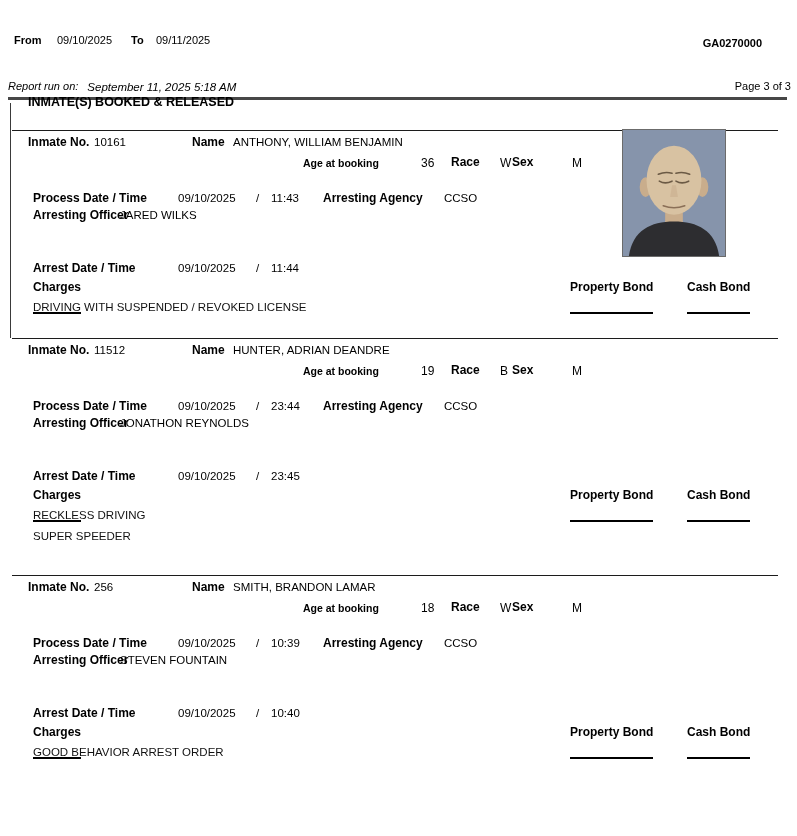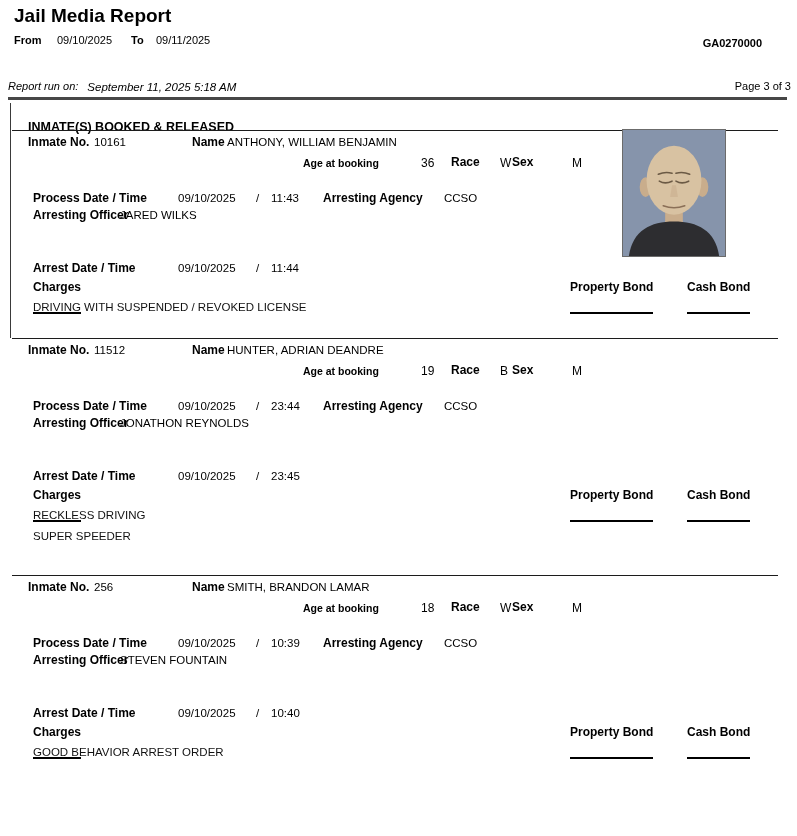--- a/index.html
+++ b/index.html
@@ -12,42 +12,42 @@
   .b{font-weight:bold;}
   .from-lbl{left:14px;top:34px;}
   .from-date{left:57px;top:34px;}
   .to-lbl{left:131px;top:34px;}
   .to-date{left:156px;top:34px;}
   .agency-code{right:35px;top:37px;font-weight:bold;}
   .run-on{left:8px;top:80px;font-style:italic;}
   .run-on .val{margin-left:9px;}
   .page-num{right:6px;top:80px;}
   .rule{position:absolute;left:8px;top:97px;width:779px;height:3px;background:#474747;}
-  .section-title{position:absolute;left:28px;top:120px;font-size:12.5px;font-weight:bold;white-space:nowrap;}
+  .section-title{position:absolute;left:28px;top:95px;font-size:12.5px;font-weight:bold;white-space:nowrap;}
   .left-border{position:absolute;left:10px;top:103px;width:1px;height:235px;background:#3a3a3a;}
   
   .records{position:absolute;left:10px;top:130px;width:780px;}
   .record{position:relative;}
   .rec-0{height:208px;}
   .rec-1{height:237px;}
   .rec-2{height:261px;}
   .record::before{content:"";position:absolute;top:0;left:2px;width:766px;height:1px;background:#1c1c1c;}
   .row{position:absolute;left:0;width:100%;height:16px;white-space:nowrap;}
   .row-identity{top:5px;}
   .row-demo{top:25px;padding-left:8px;}
   .row-process{top:61px;}
   .row-officer{top:78px;}
   .row-arrest{top:131px;}
   .row-chargehdr{top:150px;}
   .charges-list{position:absolute;left:23px;top:168px;}
   .lbl{position:absolute;top:0;font-size:12px;font-weight:bold;}
   .val{position:absolute;top:1px;font-size:11.5px;}
   .small-lbl{position:absolute;top:2px;font-size:10.5px;font-weight:bold;}
   .p-inmate-lbl{left:18px;} .p-inmate-val{left:84px;}
-  .p-name-lbl{left:182px;}  .p-name-val{left:217px;}
+  .p-name-lbl{left:182px;}  .p-name-val{left:223px;}
   .p-age-lbl{left:293px;}   .p-age-val{left:411px;font-size:12px;}
   .p-race-lbl{left:441px;}  .p-race-val{left:490px;font-size:12px;}
   .p-sex-lbl{left:502px;}   .p-sex-val{left:562px;font-size:12px;}
   .p-proc-lbl{left:23px;}   .p-date{left:168px;} .p-slash{left:246px;} .p-time{left:261px;}
   .p-agency-lbl{left:313px;}.p-agency-val{left:434px;}
   .p-officer-lbl{left:23px;}.p-officer-val{left:110px;}
   .p-charges-lbl{left:23px;}
   .p-prop{left:560px;} .p-cash{left:677px;}
   .underlined{border-bottom:2px solid #000;padding-bottom:18px;}
   .charge-line{font-size:11.5px;height:21px;line-height:19px;color:#111;}
@@ -60,21 +60,20 @@
   .ms-skin-dk{fill:var(--ms-skin-dk,#c9ad8c);}
   .ms-shirt{fill:var(--ms-shirt,#2d2d30);}
   .ms-line{stroke:#6b5a45;stroke-width:1.6;fill:none;stroke-linecap:round;}
   .ms-mouth{stroke:#8a6f57;stroke-width:1.6;fill:none;stroke-linecap:round;}
 </style>
 </head>
 <body>
 
 <div class="page">
 
-  <div class="title">Jail Media Report</div>
 
   <span class="hdr-abs b from-lbl">From</span>
   <span class="hdr-abs from-date">09/10/2025</span>
   <span class="hdr-abs b to-lbl">To</span>
   <span class="hdr-abs to-date">09/11/2025</span>
   <span class="hdr-abs agency-code">GA0270000</span>
 
   <div class="hdr-abs run-on">
     <span>Report run on:</span><span class="val">September 11, 2025 5:18 AM</span>
   </div>

